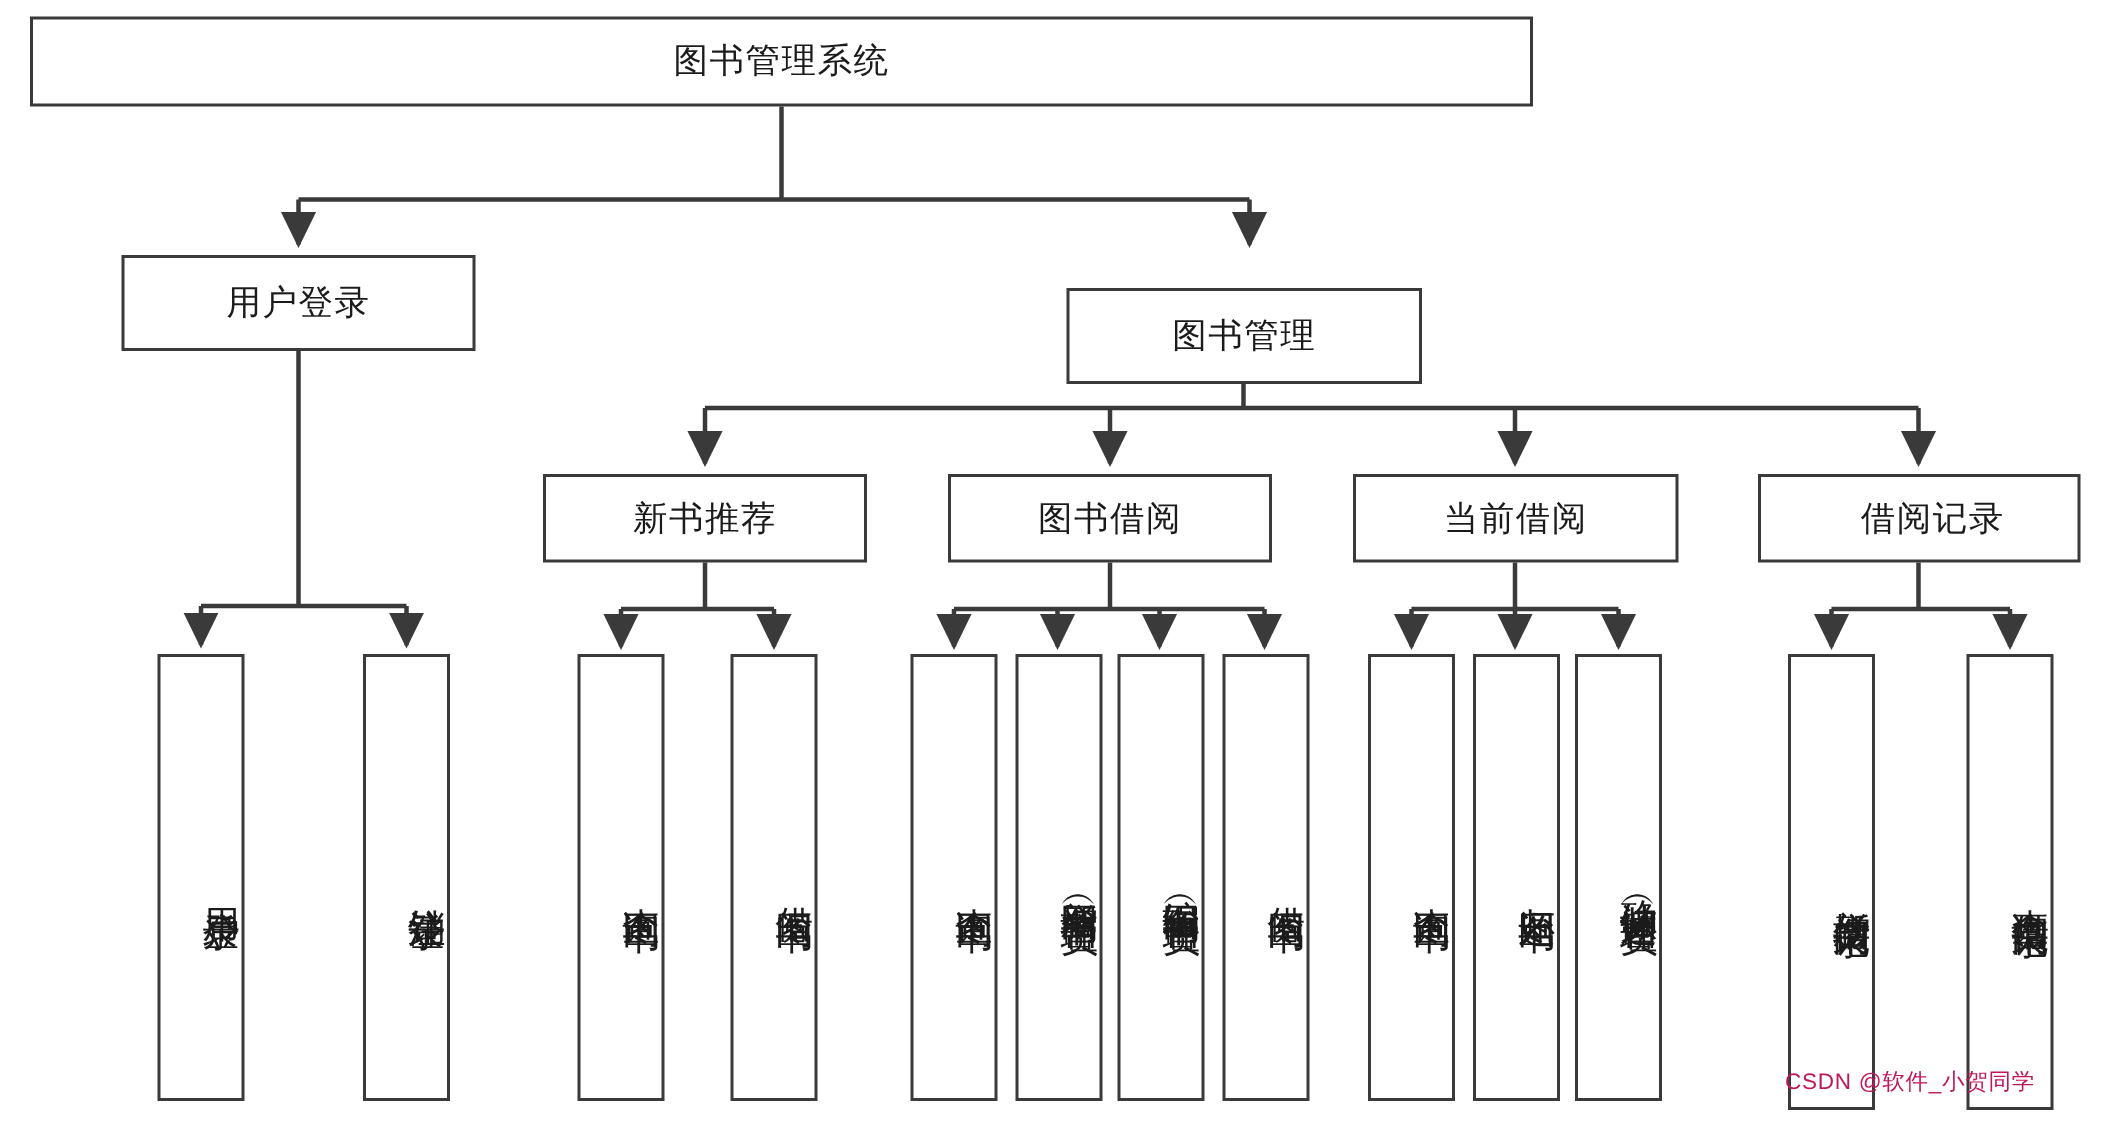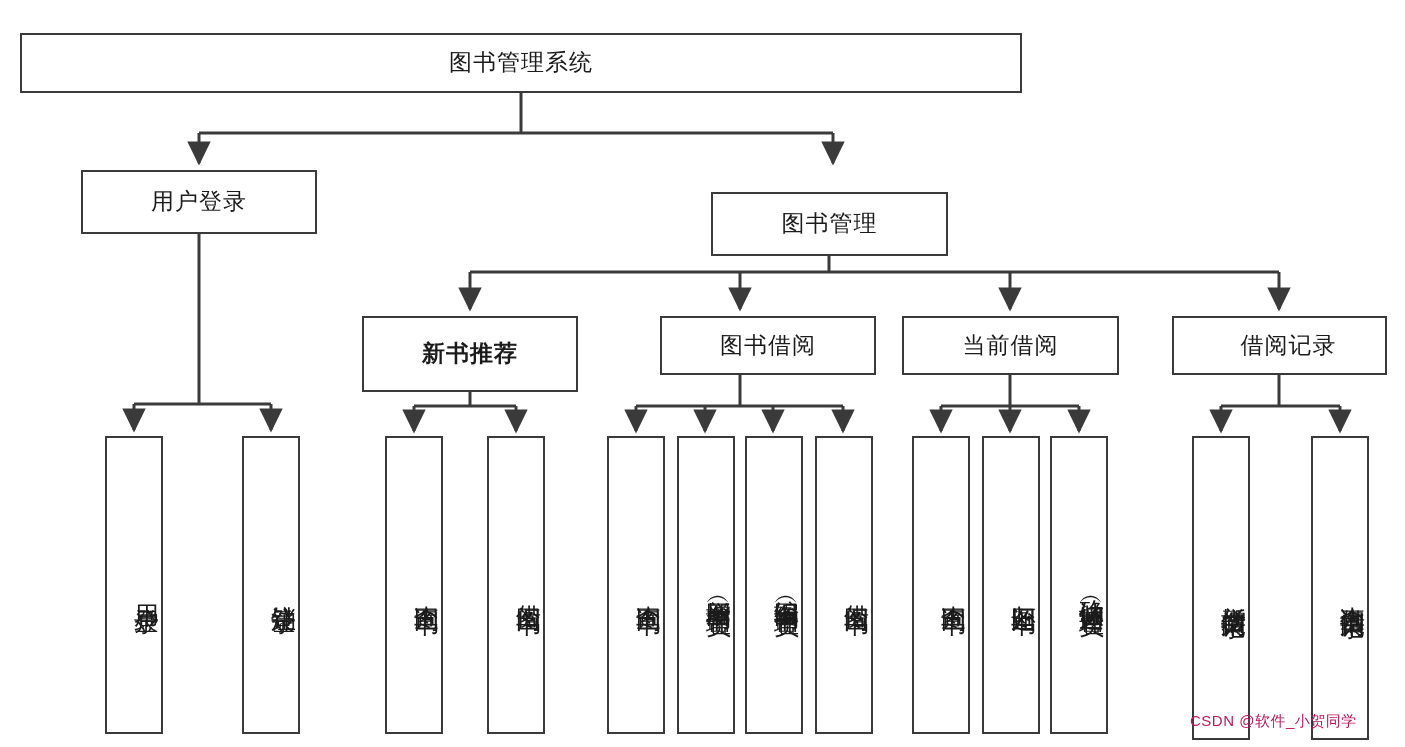--- a/index.html
+++ b/index.html
@@ -114,35 +114,35 @@
       <path d="M1010,406 L1010,431" marker-end="url(#arrow)"></path>
       <path d="M1079,406 L1079,431" marker-end="url(#arrow)"></path>
 
       <path d="M1279,374 L1279,406"></path>
       <path d="M1221,406 L1340,406"></path>
       <path d="M1221,406 L1221,431" marker-end="url(#arrow)"></path>
       <path d="M1340,406 L1340,431" marker-end="url(#arrow)"></path>
     </g>
   </svg>
 
-  <div class="node horiz" style="left:20px; top:11px; width:1002px; height:60px;margin-top:22px;">
+  <div class="node horiz" style="left:20px; top:11px; width:1002px; height:60px;">
     <span>图书管理系统</span>
   </div>
 
   <div class="node horiz" style="left:81px; top:170px; width:236px; height:64px;">
     <span>用户登录</span>
   </div>
   <div class="node horiz" style="left:711px; top:170px; width:237px; height:64px;margin-top:22px;">
     <span>图书管理</span>
   </div>
 
-  <div class="node horiz" style="left:362px; top:316px; width:216px; height:76px;font-weight:bold;">
+  <div class="node horiz" style="left:362px; top:316px; width:216px; height:59px;">
     <span>新书推荐</span>
   </div>
-  <div class="node horiz" style="left:632px; top:316px; width:216px; height:59px;margin-left:28px;">
+  <div class="node horiz" style="left:632px; top:316px; width:216px; height:59px;">
     <span>图书借阅</span>
   </div>
   <div class="node horiz" style="left:902px; top:316px; width:217px; height:59px;">
     <span>当前借阅</span>
   </div>
   <div class="node horiz" style="left:1172px; top:316px; width:215px; height:59px;padding-left:18px;">
     <span>借阅记录</span>
   </div>
 
   <div class="node vert" style="left:105px; top:436px; width:58px; height:298px;">

